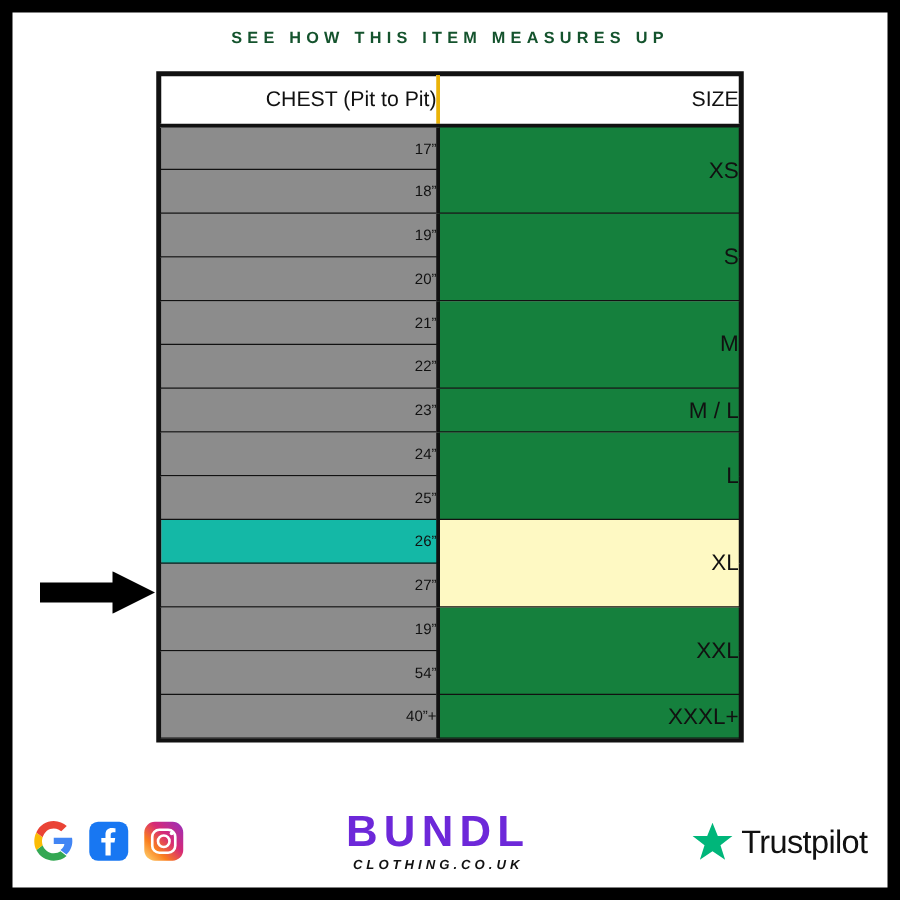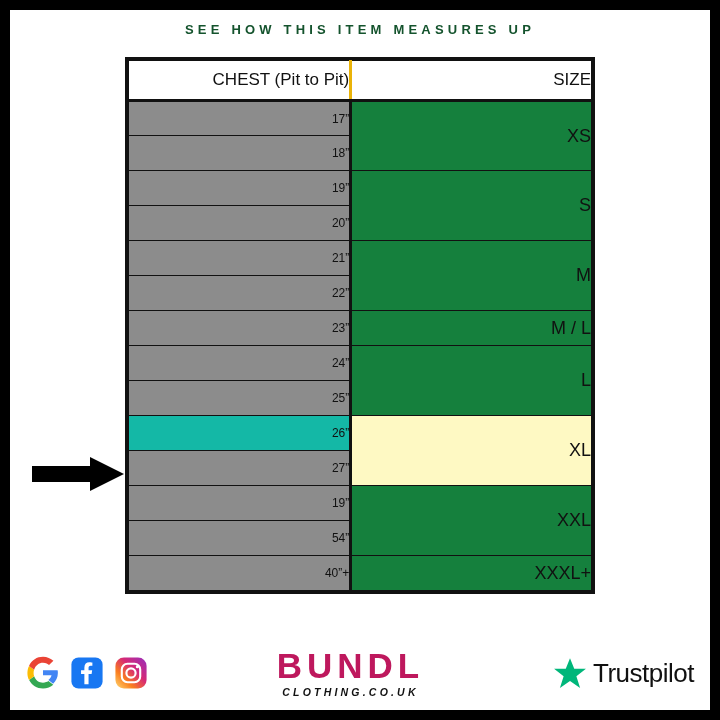--- a/index.html
+++ b/index.html
@@ -93,21 +93,21 @@
     justify-content: space-between;
     padding: 0 16px;
   }
   .socials { display: flex; gap: 10px; align-items: center; }
   .social-icon { width: 34px; height: 34px; display: block; }
   .brand { text-align: center; }
   .brand-name {
     font-size: 35px;
     font-weight: bold;
     letter-spacing: 5px;
-    color: #be185d;
+    color: #6d28d9;
     line-height: 1;
   }
   .brand-sub {
     font-size: 10.5px;
     font-weight: bold;
     letter-spacing: 3.2px;
     color: #111;
     margin-top: 3px;
     font-style: italic;
   }

